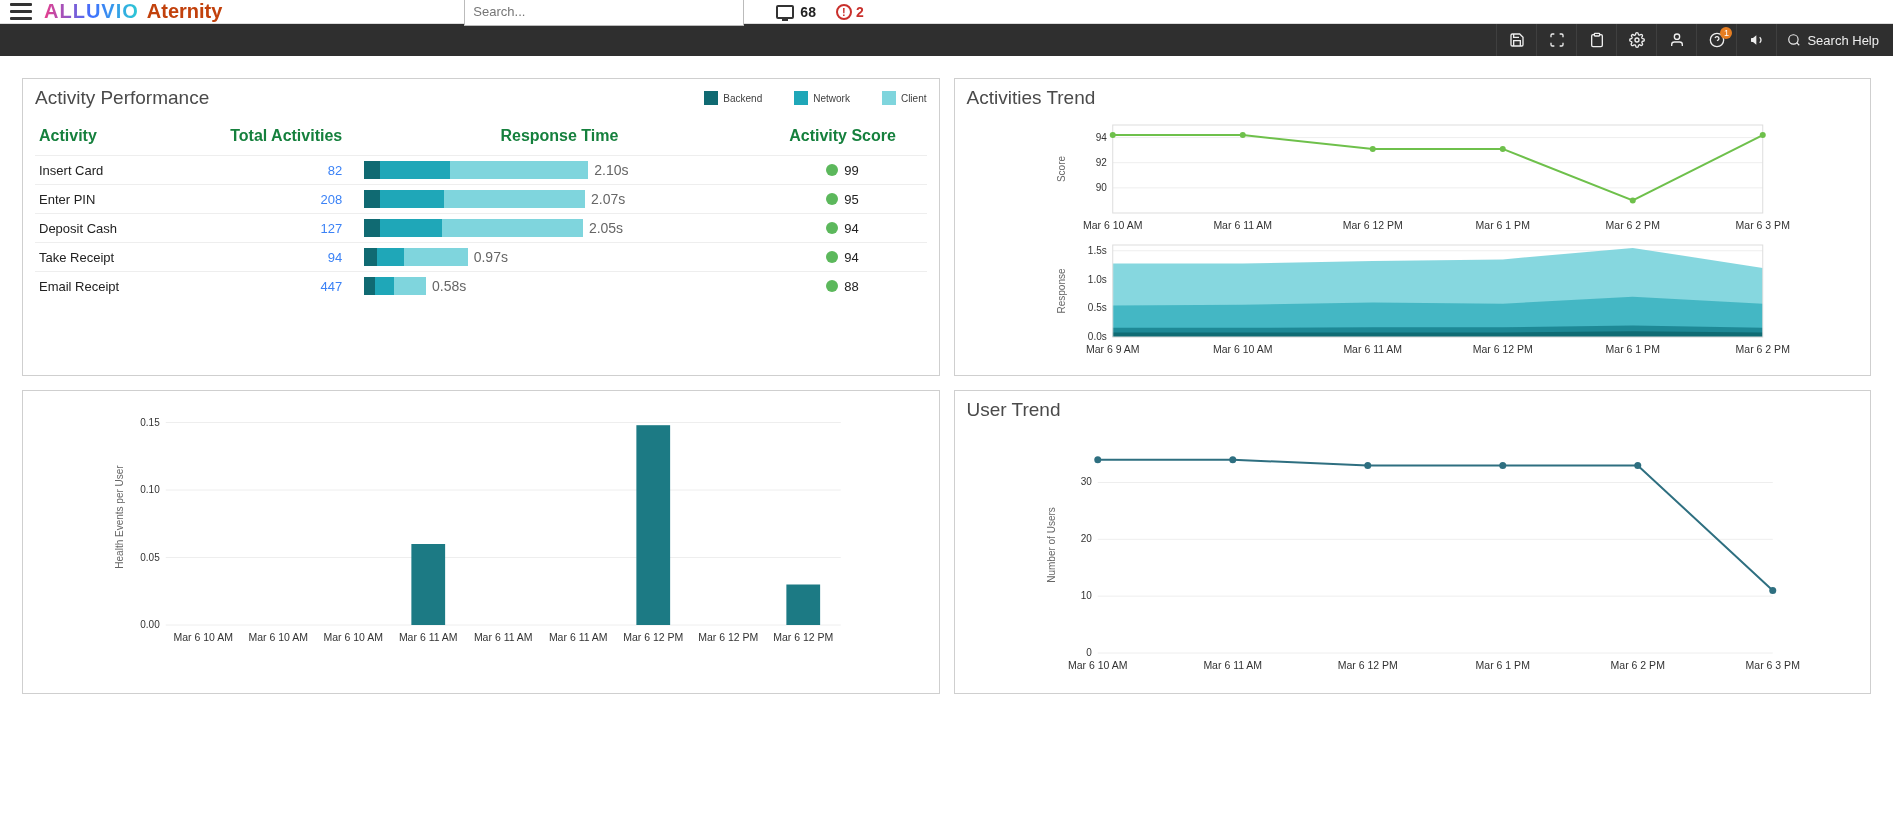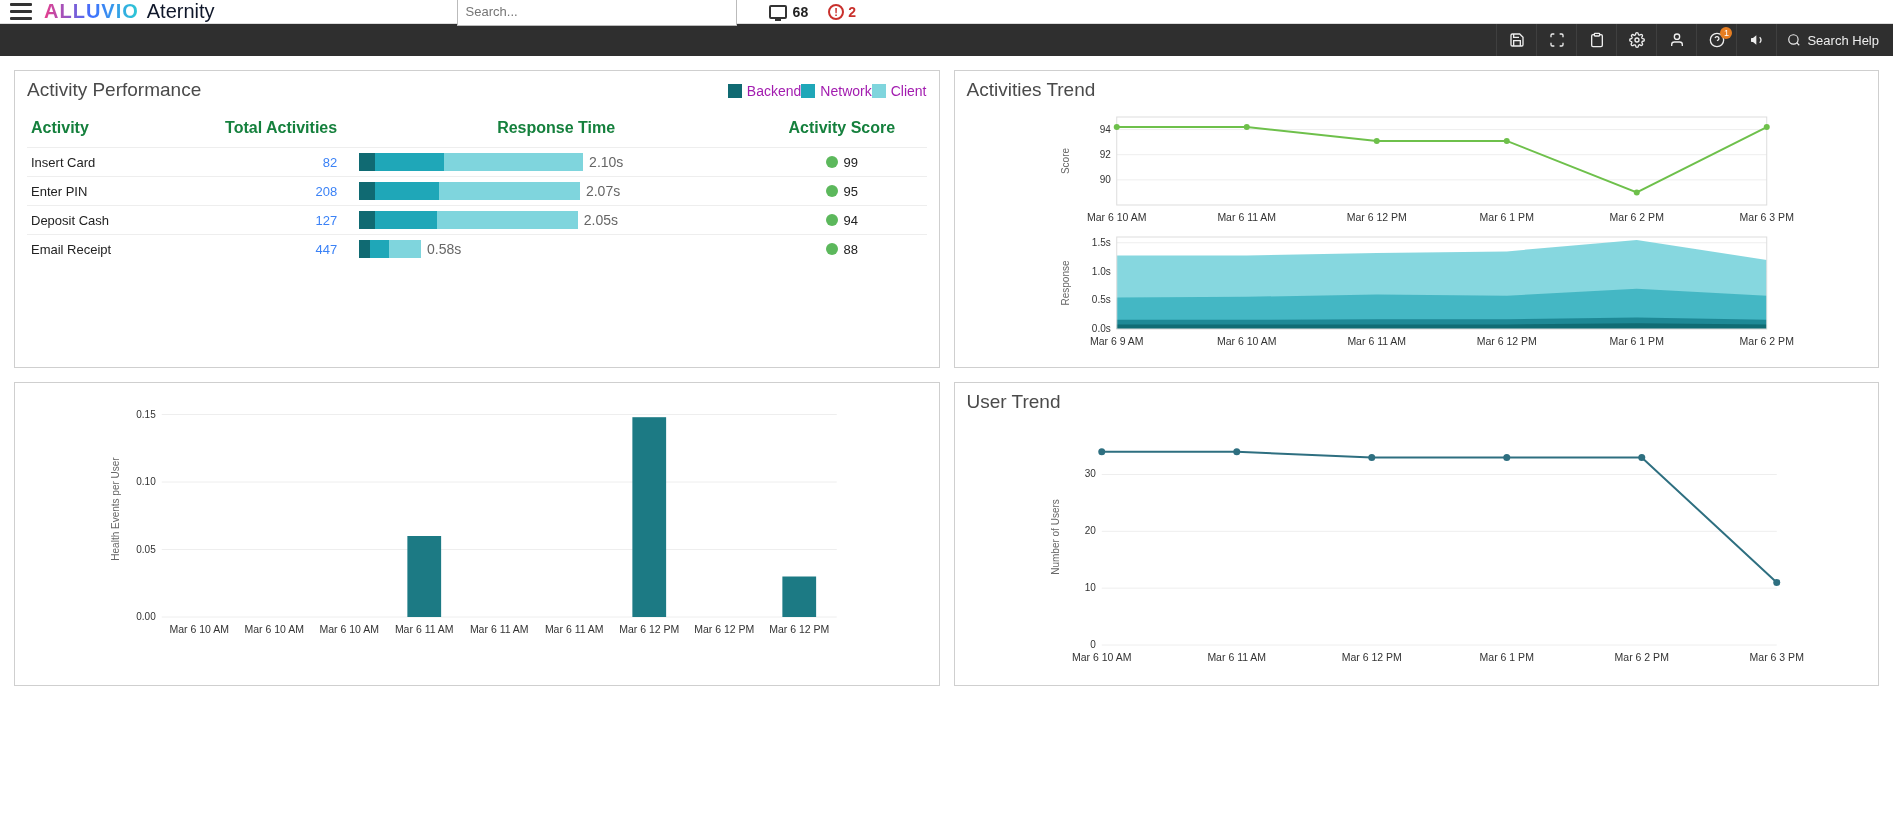--- a/index.html
+++ b/index.html
@@ -21,40 +21,40 @@
     --darkbar:#2f2f2f;
   }
   *{box-sizing:border-box;}
   html,body{margin:0;padding:0;font-family:"Segoe UI",Arial,Helvetica,sans-serif;background:var(--bg);color:#222;}
   
   .topbar{display:flex;align-items:center;height:24px;border-bottom:1px solid #ddd;padding:0 10px;gap:12px;}
   .hamburger{display:inline-flex;flex-direction:column;justify-content:center;gap:4px;width:22px;height:22px;cursor:pointer;}
   .hamburger span{display:block;height:3px;background:#333;border-radius:1px;}
   .brand{display:flex;align-items:center;gap:8px;font-size:20px;}
   .brand .alluvio{font-weight:700;letter-spacing:1px;background:linear-gradient(90deg,#e83e8c 0%,#3f6fff 50%,#2dcad3 100%);-webkit-background-clip:text;color:transparent;}
-  .brand .aternity{color:#0f172a;font-weight:400;}
+  .brand .aternity{color:#c2410c;font-weight:700;}
   .search-wrap{margin-left:230px;}
   .search{border:1px solid #bbb;height:28px;width:280px;padding:2px 8px;font-size:13px;outline:none;}
   .status{display:flex;align-items:center;gap:6px;margin-left:20px;font-weight:600;font-size:14px;}
   .status .monitor-icon{width:18px;height:14px;border:2px solid #333;border-radius:2px;position:relative;}
   .status .monitor-icon:after{content:"";position:absolute;left:4px;right:4px;bottom:-4px;height:2px;background:#333;}
   .status .warn{color:#c9302c;display:flex;align-items:center;gap:4px;margin-left:14px;}
   .status .warn-icon{width:16px;height:16px;border:2px solid #c9302c;border-radius:50%;display:inline-flex;align-items:center;justify-content:center;font-size:11px;font-weight:700;}
   
   .actionbar{height:32px;background:var(--darkbar);display:flex;justify-content:flex-end;align-items:center;gap:0;color:#eee;padding-right:4px;}
   .ab-item{width:40px;height:32px;display:inline-flex;align-items:center;justify-content:center;border-left:1px solid rgba(255,255,255,.08);cursor:pointer;position:relative;font-size:14px;}
   .ab-search{width:auto;padding:0 10px;font-size:13px;display:flex;gap:6px;align-items:center;}
   .badge{position:absolute;top:3px;right:4px;background:#e67e22;color:#fff;border-radius:8px;font-size:9px;min-width:12px;height:12px;line-height:12px;text-align:center;padding:0 2px;}
   
-  .grid{display:grid;grid-template-columns:1fr 1fr;grid-template-rows:auto auto;gap:14px;padding:14px;}
+  .grid{display:grid;grid-template-columns:1fr 1fr;grid-template-rows:auto auto;gap:14px;padding:22px;}
   .panel{border:1px solid var(--panel-border);padding:8px 12px 12px;background:#fff;}
   .panel-title{font-size:19px;color:#4a4a4a;font-weight:400;margin:0 0 6px;}
   
   .ap-header{display:flex;justify-content:space-between;align-items:flex-start;}
-  .legend{display:flex;gap:0;font-size:14px;color:#a21caf;align-items:center;margin-top:4px;}
+  .legend{display:flex;gap:32px;font-size:10px;color:#404040;align-items:center;margin-top:4px;}
   .legend .sw{width:14px;height:14px;display:inline-block;}
   .ap-table{width:100%;border-collapse:collapse;font-size:13px;margin-top:6px;}
   .ap-table th{font-weight:700;text-align:left;padding:6px 4px 10px;color:#15803d;font-size:16px;}
   .ap-table th.ct{text-align:center;}
   .ap-table td{padding:5px 4px;border-top:1px solid #eee;vertical-align:middle;}
   .ap-table td.num{color:#3b82f6;text-align:right;padding-right:18px;margin-top:12px;}
   .bar-wrap{display:flex;align-items:center;gap:6px;}
   .bar{height:18px;display:flex;overflow:hidden;}
   .bar span{display:block;height:100%;}
   .timelabel{font-size:14px;color:#666;}
@@ -210,20 +210,40 @@
             <td>Deposit Cash</td>
             <td class="num">127</td>
             <td>
               <div class="bar-wrap">
                 <div class="bar">
                   <span style="background: rgb(16, 106, 114); width: 16px;"></span>
                   <span style="background: rgb(31, 167, 184); width: 61.8667px;"></span>
                   <span style="background: rgb(127, 213, 221); width: 140.8px;"></span>
                 </div>
                 <span class="timelabel">2.05s</span>
+              </div>
+            </td>
+            <td>
+              <div class="score">
+                <span class="dot"></span>
+                <span>94</span>
+              </div>
+            </td>
+          </tr>
+          <tr>
+            <td>Take Receipt</td>
+            <td class="num">94</td>
+            <td>
+              <div class="bar-wrap">
+                <div class="bar">
+                  <span style="background: rgb(16, 106, 114); width: 12.8px;"></span>
+                  <span style="background: rgb(31, 167, 184); width: 26.6667px;"></span>
+                  <span style="background: rgb(127, 213, 221); width: 64px;"></span>
+                </div>
+                <span class="timelabel">0.97s</span>
               </div>
             </td>
             <td>
               <div class="score">
                 <span class="dot"></span>
                 <span>94</span>
               </div>
             </td>
           </tr>
           <tr>

